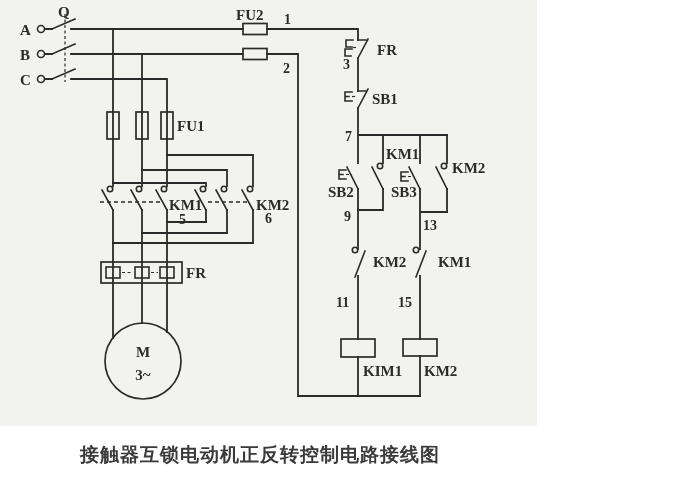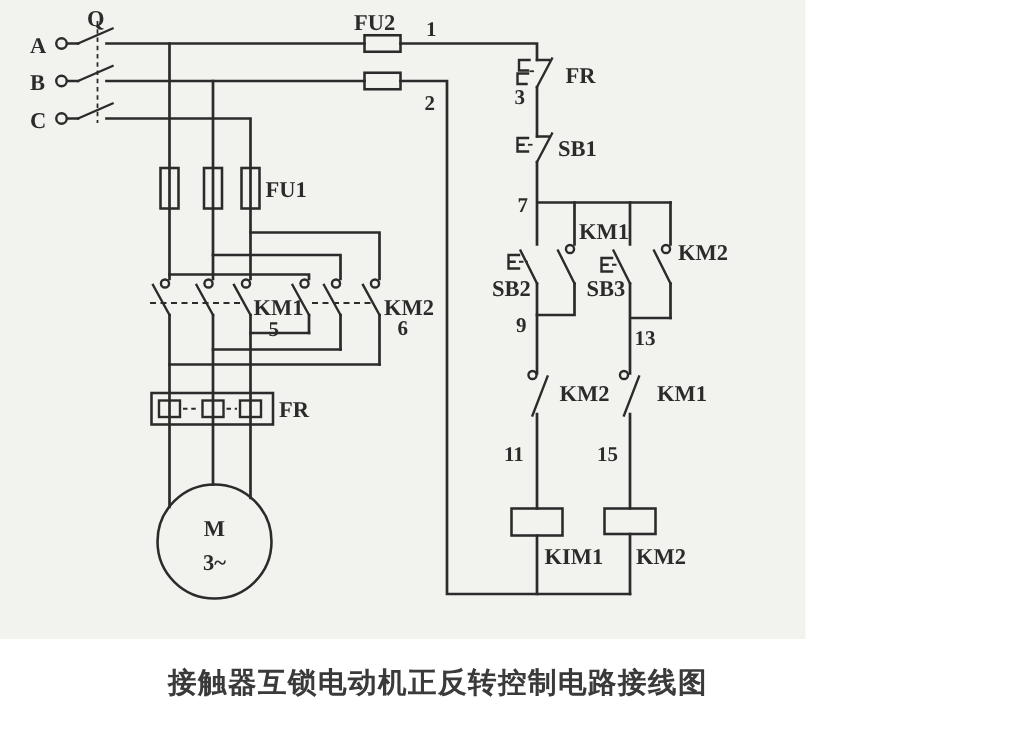--- a/index.html
+++ b/index.html
@@ -27,21 +27,20 @@
   .box{stroke:var(--line);stroke-width:1.7;fill:none;}
   .term{stroke:var(--line);stroke-width:1.6;fill:none;}
   .lbl{font:bold 15px "Liberation Serif", serif;fill:var(--line);}
   .num{font:bold 14px "Liberation Serif", serif;fill:var(--line);}
   .mid{text-anchor:middle;}
   .caption{
     position:absolute;left:80px;top:442px;
     font-size:19px;font-weight:600;letter-spacing:1px;
     color:var(--caption_text);
     font-family:"Liberation Sans", sans-serif;
-    margin-left:32px;
   }
 </style>
 </head>
 <body>
 
 <div class="scan"></div>
 
 <svg width="680" height="492" viewBox="0 0 680 492">
 
   <g>

